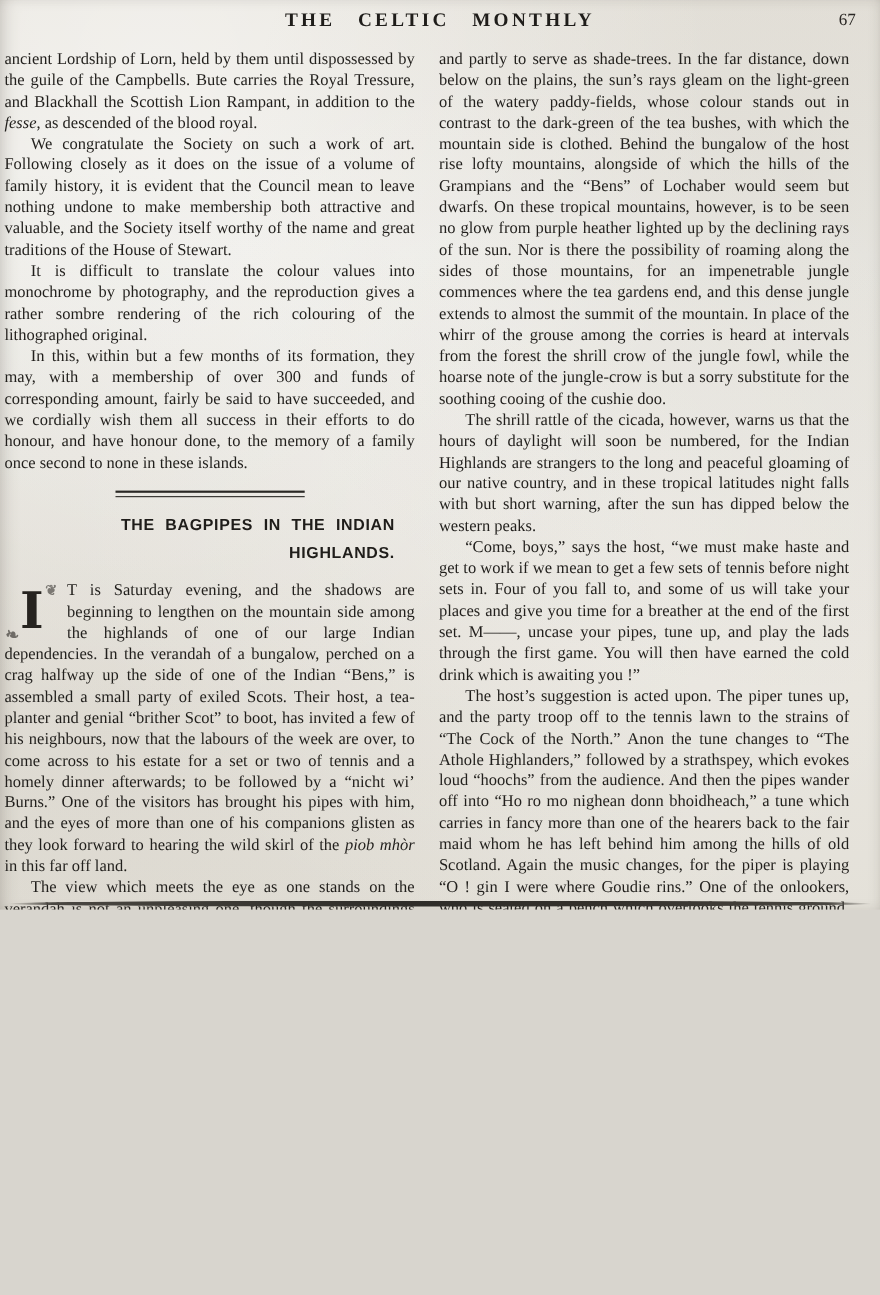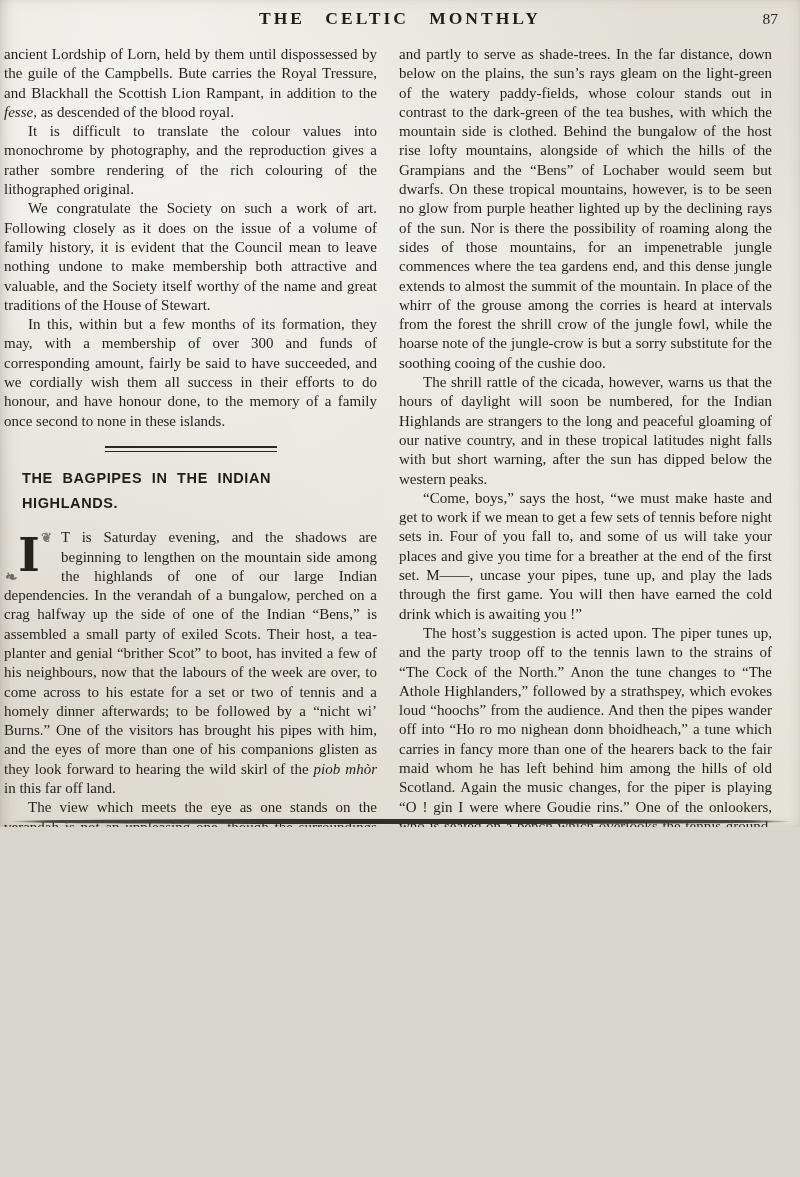--- a/index.html
+++ b/index.html
@@ -70,21 +70,21 @@
     height: 2px;
     background: #2a2825;
     margin-bottom: 3px;
   }
   .divider .rule-bottom {
     height: 1px;
     background: #2a2825;
   }
   .section-heading {
     margin: 14px 18px 13px;
-    text-align: left;
+    text-align: right;
     font-family: "Liberation Sans", sans-serif;
     font-size: 14.5px;
     font-weight: 700;
     letter-spacing: 0.6px;
     word-spacing: 5px;
     line-height: 1.7;
     color: #1f1d1a;
   }
   .dropcap {
     float: left;
@@ -129,30 +129,30 @@
     filter: blur(0.6px);
   }
 </style>
 </head>
 <body>
 
 <div class="page">
 
   <header class="masthead">
     <h1 class="title">THE CELTIC MONTHLY</h1>
-    <div class="pagenum">87</div>
+    <div class="pagenum">67</div>
   </header>
 
   <div class="columns">
 
     <div class="col">
       <p class="noindent"><span>ancient Lordship of Lorn, held by them until dispossessed by the guile of the Campbells. Bute carries the Royal Tressure, and Blackhall the Scottish Lion Rampant, in addition to the </span><i class="inline-italic">fesse</i><span>, as descended of the blood royal.</span></p>
 
+      <p>We congratulate the Society on such a work of art. Following closely as it does on the issue of a volume of family history, it is evident that the Council mean to leave nothing undone to make membership both attractive and valuable, and the Society itself worthy of the name and great traditions of the House of Stewart.</p>
       <p>It is difficult to translate the colour values into monochrome by photography, and the reproduction gives a rather sombre rendering of the rich colouring of the lithographed original.</p>
-      <p>We congratulate the Society on such a work of art. Following closely as it does on the issue of a volume of family history, it is evident that the Council mean to leave nothing undone to make membership both attractive and valuable, and the Society itself worthy of the name and great traditions of the House of Stewart.</p>
       <p>In this, within but a few months of its formation, they may, with a membership of over 300 and funds of corresponding amount, fairly be said to have succeeded, and we cordially wish them all success in their efforts to do honour, and have honour done, to the memory of a family once second to none in these islands.</p>
 
       <div class="divider">
         <div class="rule-top"></div>
         <div class="rule-bottom"></div>
       </div>
 
       <h2 class="section-heading">THE BAGPIPES IN THE INDIAN HIGHLANDS.</h2>
 
       <p class="noindent"><span class="dropcap">I</span><span>T is Saturday evening, and the shadows are beginning to lengthen on the mountain side among the highlands of one of our large Indian dependencies.  In the verandah of a bungalow, perched on a crag halfway up the side of one of the Indian “Bens,” is assembled a small party of exiled Scots.  Their host, a tea-planter and genial “brither Scot” to boot, has invited a few of his neighbours, now that the labours of the week are over, to come across to his estate for a set or two of tennis and a homely dinner afterwards; to be followed by a “nicht wi’ Burns.”  One of the visitors has brought his pipes with him, and the eyes of more than one of his companions glisten as they look forward to hearing the wild skirl of the </span><i class="inline-italic">piob mhòr</i><span> in this far off land.</span></p>

